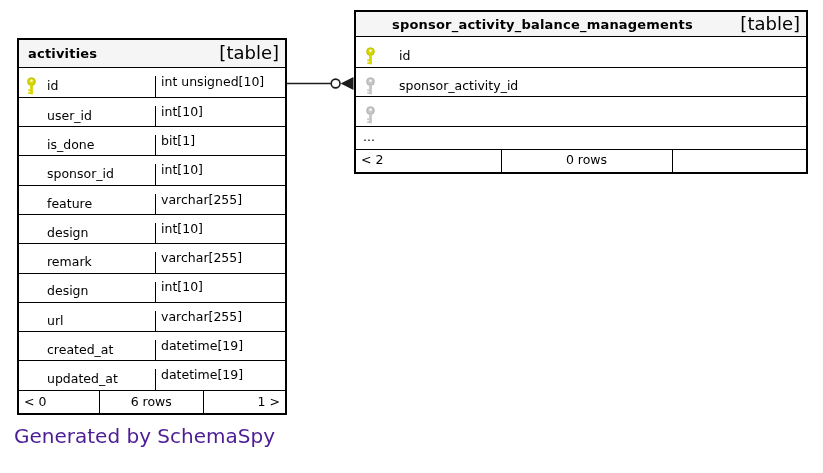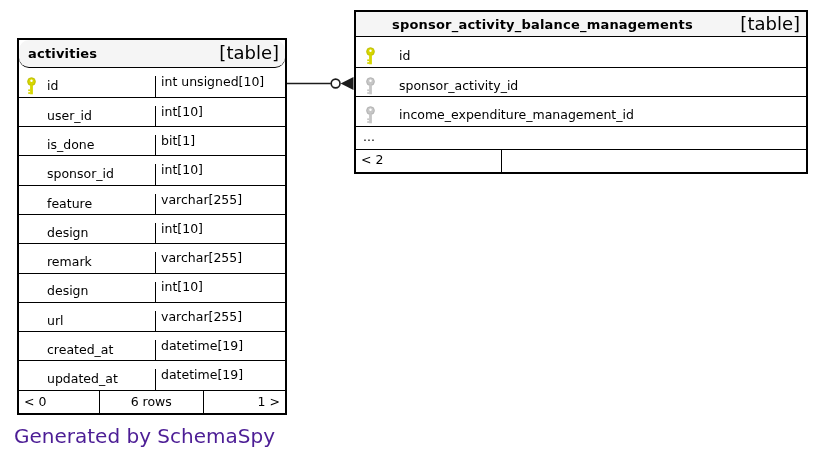--- a/index.html
+++ b/index.html
@@ -24,21 +24,21 @@
   .tbl-activities { left: 17px; top: 38px;  width: 270px; }
   .tbl-sabm       { left: 354px; top: 10px; width: 454px; }
 
   .hdr {
     display: flex; justify-content: space-between; align-items: center;
     background: #f5f5f5;
     border-bottom: 1.5px solid #000000;
     padding: 0 6px 0 9px;
     cursor: pointer;
   }
-  .tbl-activities .hdr { height: 27.5px; border-radius: 10px; }
+  .tbl-activities .hdr { height: 27.5px; }
   .tbl-sabm .hdr { height: 25px; padding-left: 36px; }
   .tname { font-weight: bold; font-size: 13px; letter-spacing: 0.2px; }
   .badge { font-size: 18px; font-weight: normal; }
 
   .row { display: flex; align-items: stretch; border-top: 1.5px solid #000000; }
   .hdr + .row { border-top: none; }
   .tbl-activities .row { height: 29.3px; }
   .tbl-sabm .row { height: 29.5px; }
 
   .cell { display: flex; align-items: center; }
@@ -227,26 +227,26 @@
       <div class="cell name">
         <span class="kslot">
           <svg width="11" height="18" viewBox="0 0 11 18">
             <circle cx="5.5" cy="4.6" r="3.9" fill="#c6c6c6" stroke="#ababab" stroke-width="0.8"></circle>
             <circle cx="5.5" cy="3.8" r="1.2" fill="#ffffff"></circle>
             <rect x="4.1" y="8" width="2.8" height="9.3" fill="#c6c6c6"></rect>
             <rect x="2.2" y="12.4" width="2" height="1.7" fill="#c6c6c6"></rect>
             <rect x="2.2" y="15.2" width="2" height="1.7" fill="#c6c6c6"></rect>
           </svg>
         </span>
-        <span>income_expenditure_management_id</span>
       </div>
     </div>
 
     <div class="ellipsis-row">...</div>
 
     <div class="foot">
       <div class="fc left">&lt; 2</div>
+      <div class="fc mid">0 rows</div>
       <div class="fc right"></div>
     </div>
   </div>
 
   <div class="credit">Generated by SchemaSpy</div>
 </div>
 
 </body></html>

